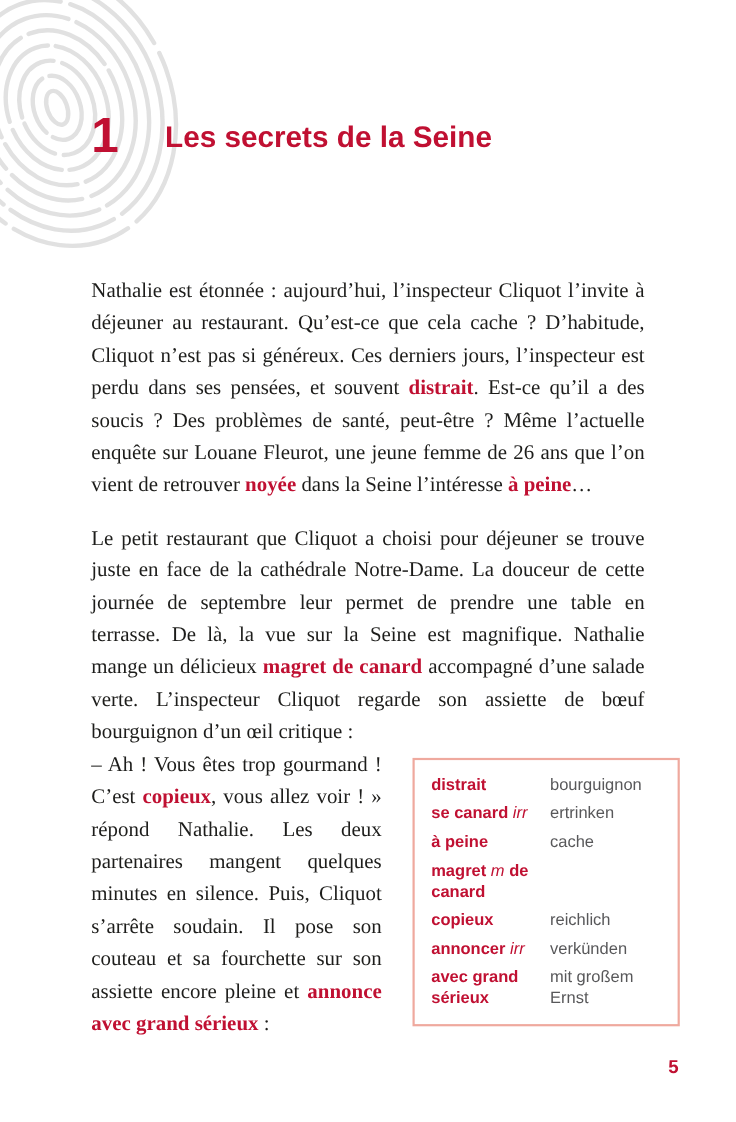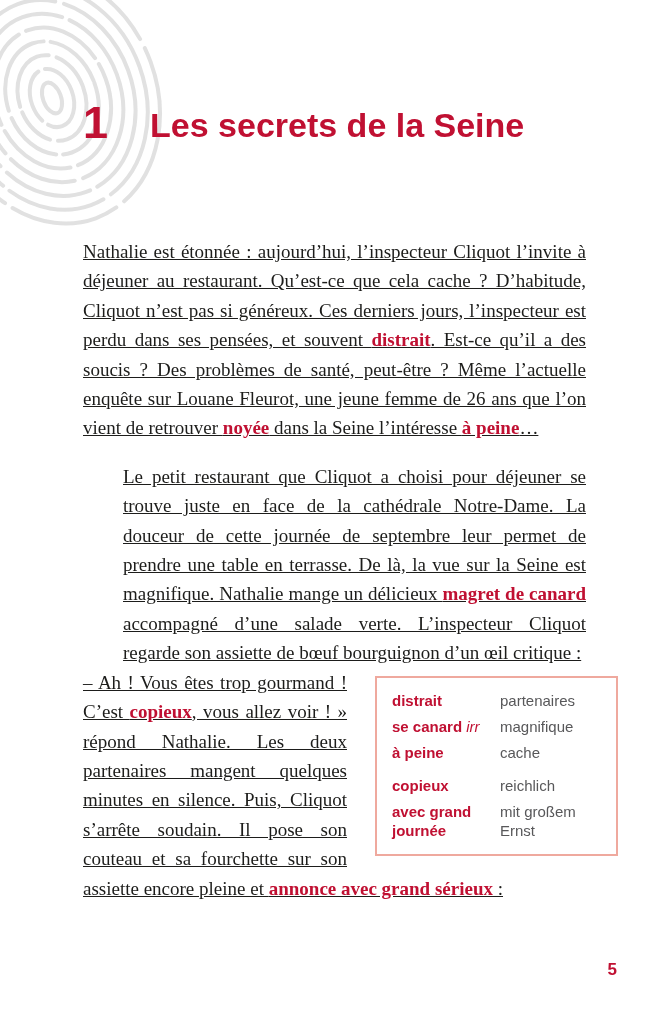--- a/index.html
+++ b/index.html
@@ -16,28 +16,28 @@
   }
   .book-page{position:relative;width:669px;height:1020px;overflow:hidden;}
 
   .fingerprint{position:absolute;top:-14px;left:-20px;opacity:.85;}
 
   .chapter-header{
     position:absolute;left:83px;top:100px;display:flex;align-items:flex-start;
     font-family:"Liberation Sans",sans-serif;font-weight:bold;color:var(--accent);
   }
   .chapter-number{font-size:45px;line-height:46px;}
-  .chapter-title{font-size:34px;line-height:36px;padding-top:7px;margin-left:42px;letter-spacing:0;}
+  .chapter-title{font-size:27px;line-height:36px;padding-top:7px;margin-left:42px;letter-spacing:0;}
 
   .body-text{
-    position:absolute;left:83px;top:237px;width:503px;
-    font-size:19px;line-height:29.4px;text-align:justify;text-decoration:underline;
+    position:absolute;left:83px;top:250px;width:503px;
+    font-size:19px;line-height:29.4px;text-align:justify;
   }
   .body-text p{margin:0;}
-  .body-text p.para-gap{margin-top:19px;margin-left:40px;}
+  .body-text p.para-gap{margin-top:19px;}
   .hl{color:var(--accent);font-weight:bold;}
 
   .vocab-box{
     float:right;width:243px;margin:8px -32px 6px 28px;
     border:2px solid var(--vocab-border);
     padding:13px 15px 7px 15px;box-sizing:border-box;
     font-family:"Liberation Sans",sans-serif;font-size:15px;line-height:19px;
     text-align:left;
   }
   .vocab-row{display:flex;margin-bottom:7px;}
@@ -75,38 +75,43 @@
     <span class="chapter-title">Les secrets de la Seine</span>
   </div>
 
   <div class="body-text">
     <p><span>Nathalie est étonnée&nbsp;: aujourd’hui, l’inspecteur Cliquot l’invite à déjeuner au restaurant. Qu’est-ce que cela cache&nbsp;? D’habitude, Cliquot n’est pas si généreux. Ces derniers jours, l’inspecteur est perdu dans ses pensées, et souvent </span><span class="hl">distrait</span><span>. Est-ce qu’il a des soucis&nbsp;? Des problèmes de santé, peut-être&nbsp;? Même l’actuelle enquête sur Louane Fleurot, une jeune femme de 26 ans que l’on vient de retrouver </span><span class="hl">noyée</span><span> dans la Seine l’intéresse </span><span class="hl">à peine</span><span>…</span></p>
     <p class="para-gap"><span>Le petit restaurant que Cliquot a choisi pour déjeuner se trouve juste en face de la cathédrale Notre-Dame. La douceur de cette journée de septembre leur permet de prendre une table en terrasse. De là, la vue sur la Seine est magnifique. Nathalie mange un délicieux </span><span class="hl">magret de canard</span><span> accompagné d’une salade verte. L’inspecteur Cliquot regarde son assiette de bœuf bourguignon d’un œil critique&nbsp;:</span></p>
 
     <div class="vocab-box">
         <div class="vocab-row">
           <div class="vocab-term"><span>distrait</span></div>
-          <div class="vocab-trans">partenaires</div>
+          <div class="vocab-trans">bourguignon</div>
         </div>
         <div class="vocab-row">
           <div class="vocab-term"><span>se canard </span><span class="it">irr</span></div>
-          <div class="vocab-trans">magnifique</div>
+          <div class="vocab-trans">ertrinken</div>
         </div>
         <div class="vocab-row">
           <div class="vocab-term"><span>à peine</span></div>
           <div class="vocab-trans">cache</div>
         </div>
         <div class="vocab-row">
+          <div class="vocab-term"><span>magret </span><span class="it">m</span><span> de canard</span></div>
         </div>
         <div class="vocab-row">
           <div class="vocab-term"><span>copieux</span></div>
           <div class="vocab-trans">reichlich</div>
         </div>
         <div class="vocab-row">
-          <div class="vocab-term"><span>avec grand journée</span></div>
+          <div class="vocab-term"><span>annoncer </span><span class="it">irr</span></div>
+          <div class="vocab-trans">verkünden</div>
+        </div>
+        <div class="vocab-row">
+          <div class="vocab-term"><span>avec grand sérieux</span></div>
           <div class="vocab-trans">mit großem Ernst</div>
         </div>
       </div>
 
     <p><span>– Ah&nbsp;! Vous êtes trop gourmand&nbsp;! C’est </span><span class="hl">copieux</span><span>, vous allez voir&nbsp;!&nbsp;» répond Nathalie. Les deux partenaires mangent quelques minutes en silence. Puis, Cliquot s’arrête soudain. Il pose son couteau et sa fourchette sur son assiette encore pleine et </span><span class="hl">annonce avec grand sérieux</span><span>&nbsp;:</span></p>
   </div>
 
   <div class="page-number">5</div>
 
 </div>

